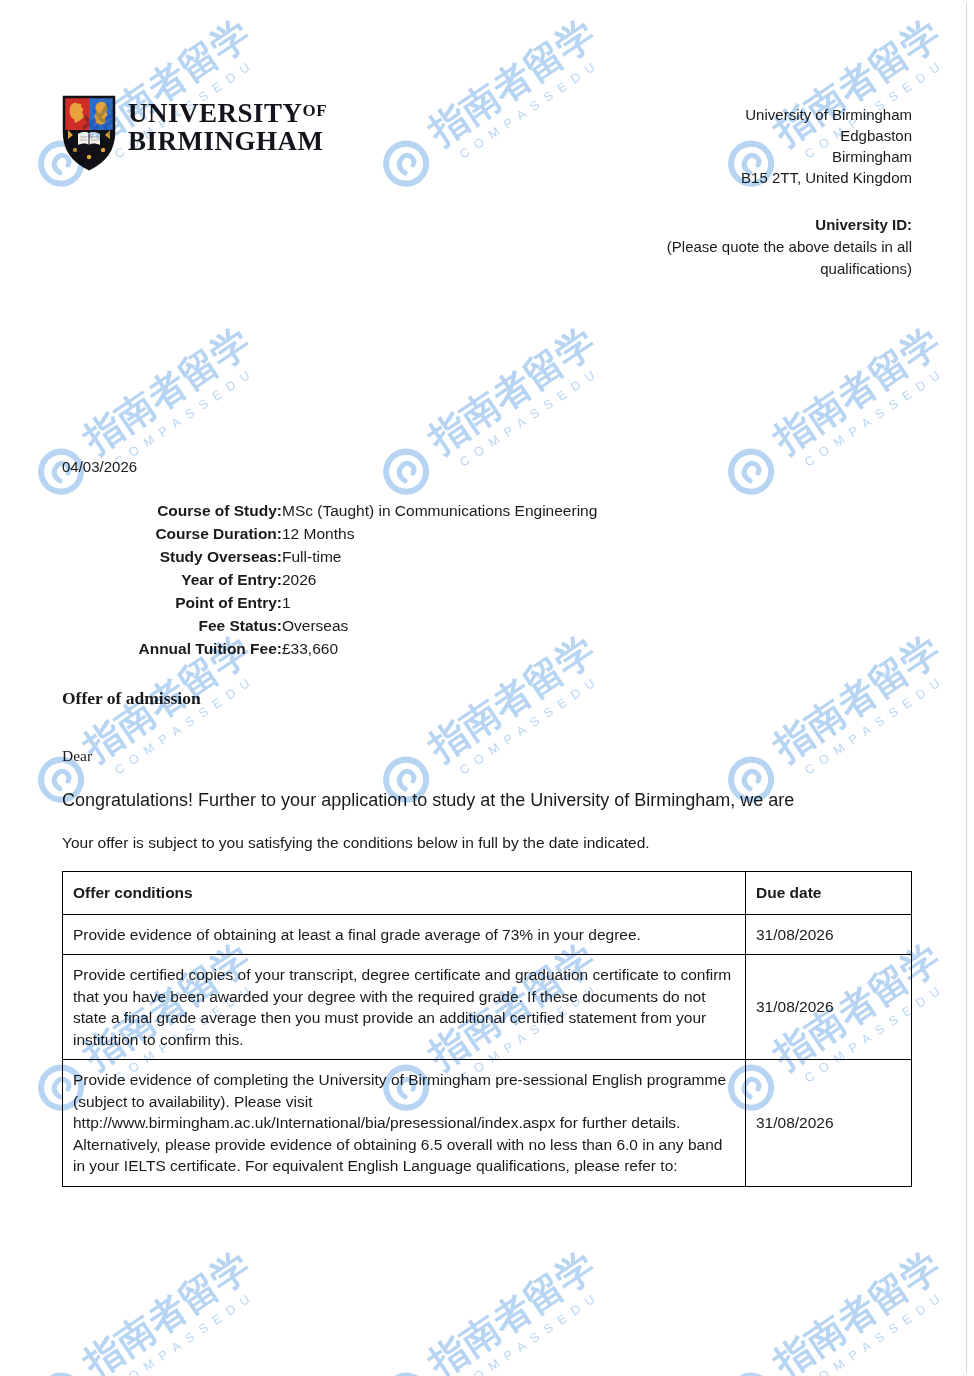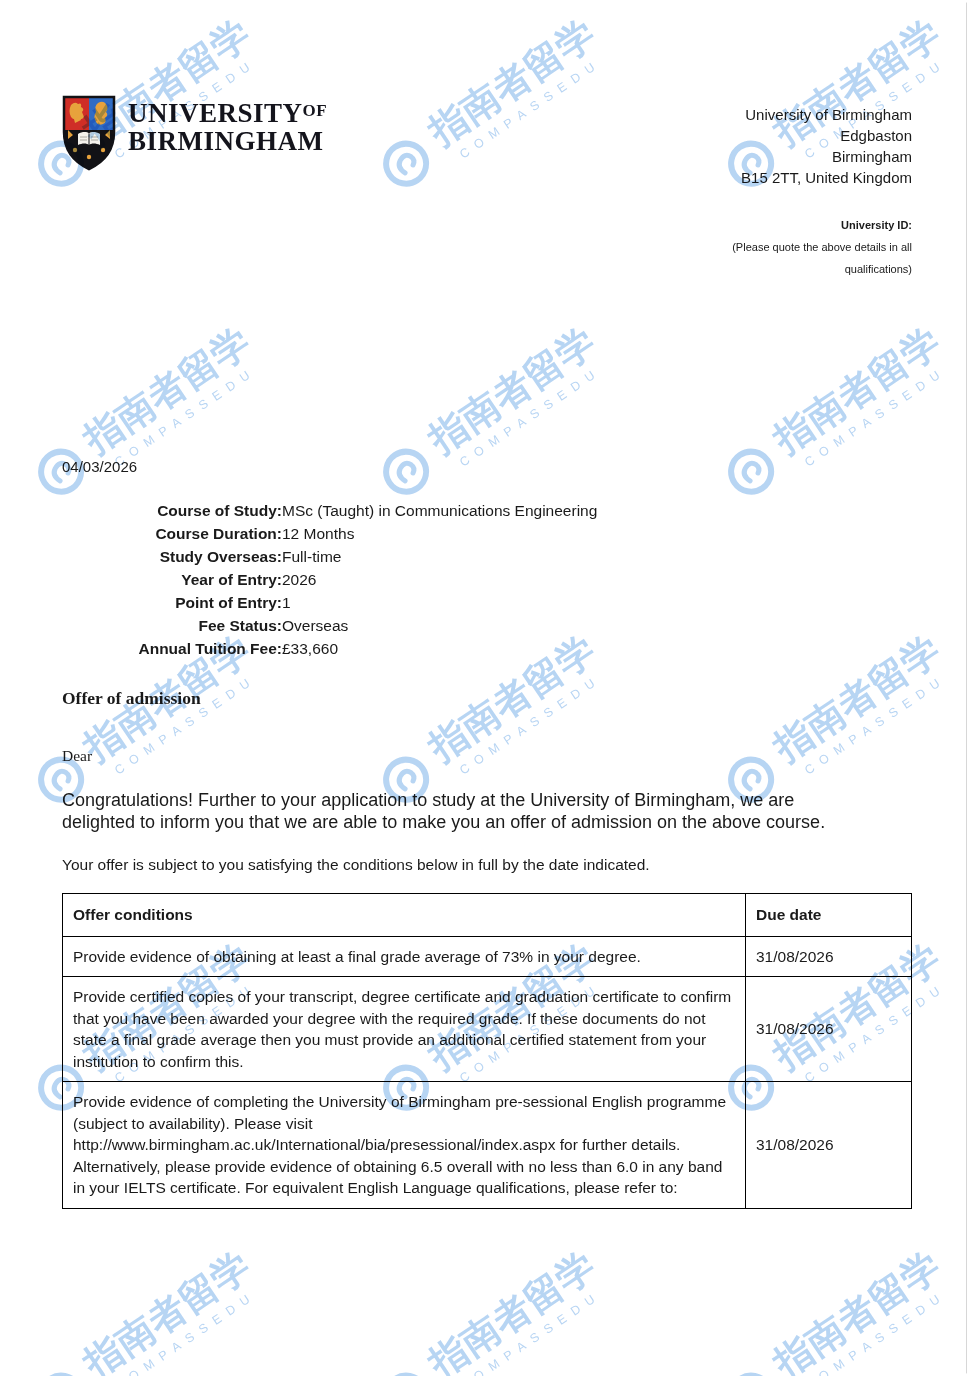--- a/index.html
+++ b/index.html
@@ -8,21 +8,21 @@
   .content{position:absolute;inset:0;padding:0 62px;box-sizing:border-box;}
 
   
   .header-row{display:flex;justify-content:space-between;align-items:flex-start;padding-top:95px;}
   .logo-group{display:flex;gap:12px;align-items:flex-start;}
   .crest{flex:0 0 auto;}
   .logo-text{font-family:"Liberation Serif",serif;font-weight:600;font-size:27px;line-height:28px;
              color:#14141c;letter-spacing:.5px;margin-top:2px;}
   .logo-text .of{font-size:17px;vertical-align:6px;letter-spacing:.5px;}
   .address{text-align:right;font-size:15px;line-height:21px;margin-top:9px;}
-  .uid-block{text-align:right;font-size:11px;line-height:22px;margin-top:26px;}
+  .uid-block{text-align:right;font-size:15px;line-height:22px;margin-top:26px;}
   .uid-label{font-weight:bold;}
 
   
   .date{margin-top:178px;font-size:15px;}
   .details{margin-top:24px;font-size:15.5px;line-height:23px;text-align:right;}
   .detail-row{display:flex;}
   .detail-label{font-weight:bold;width:220px;flex:0 0 auto;}
   .section-heading{margin-top:28px;font-family:"Liberation Serif",serif;font-weight:bold;font-size:17.5px;}
   .salutation{margin-top:38px;font-size:15.5px;font-family:Liberation Serif, serif;}
   .para{margin-top:24px;font-size:18px;line-height:22px;}
@@ -131,21 +131,20 @@
         <span class="detail-value">£33,660</span>
       </div>
     </div>
 
     <div class="section-heading">Offer of admission</div>
 
     <div class="salutation">Dear</div>
 
     <div class="para">
       <div>Congratulations!  Further to your application to study at the University of Birmingham, we are</div>
-      <div>delighted to inform you that we are able to make you an offer of admission on the above course.</div>
     </div>
 
     <div class="para2">Your offer is subject to you satisfying the conditions below in full by the date indicated.</div>
 
     <table class="cond">
       <thead>
         <tr>
           <th class="col-cond">Offer conditions</th>
           <th>Due date</th>
         </tr>

